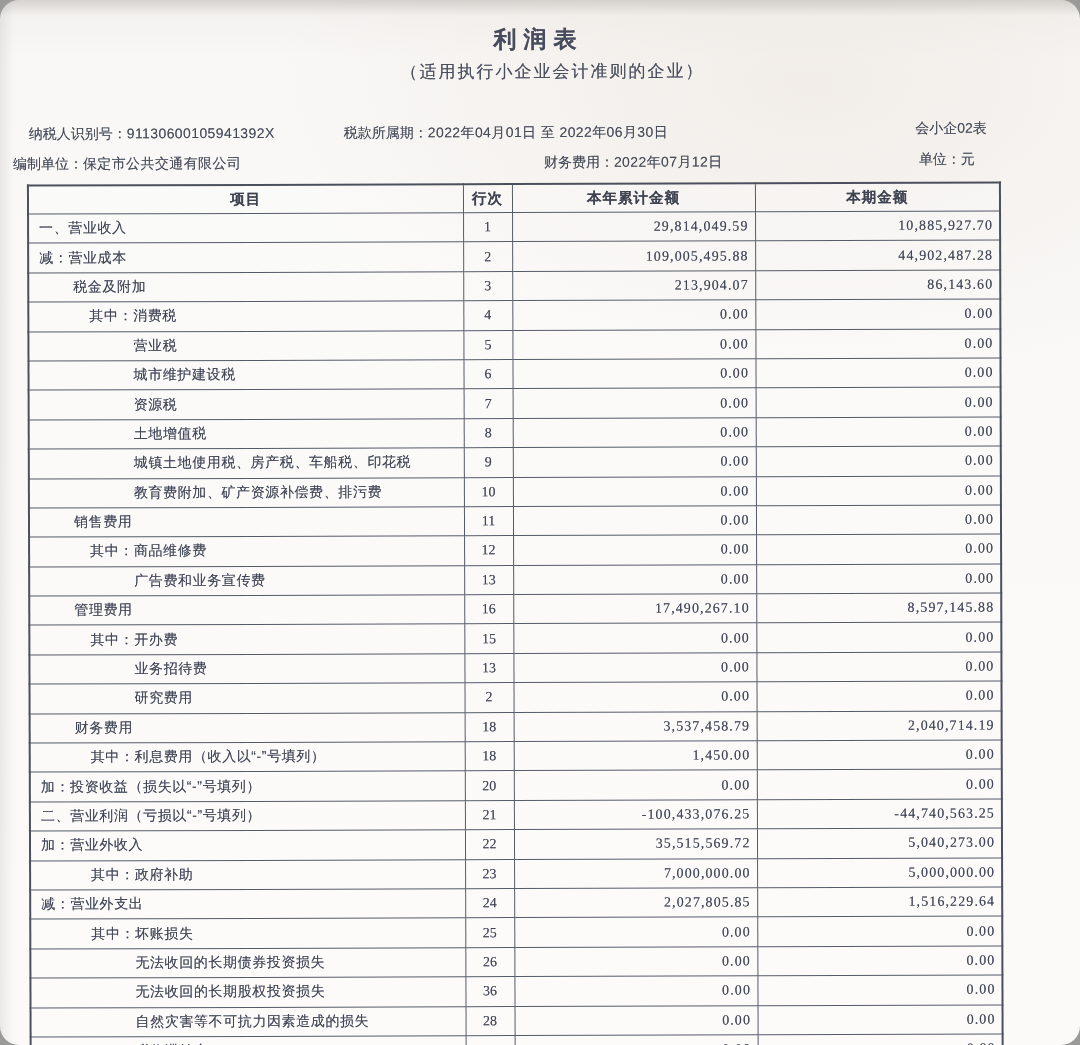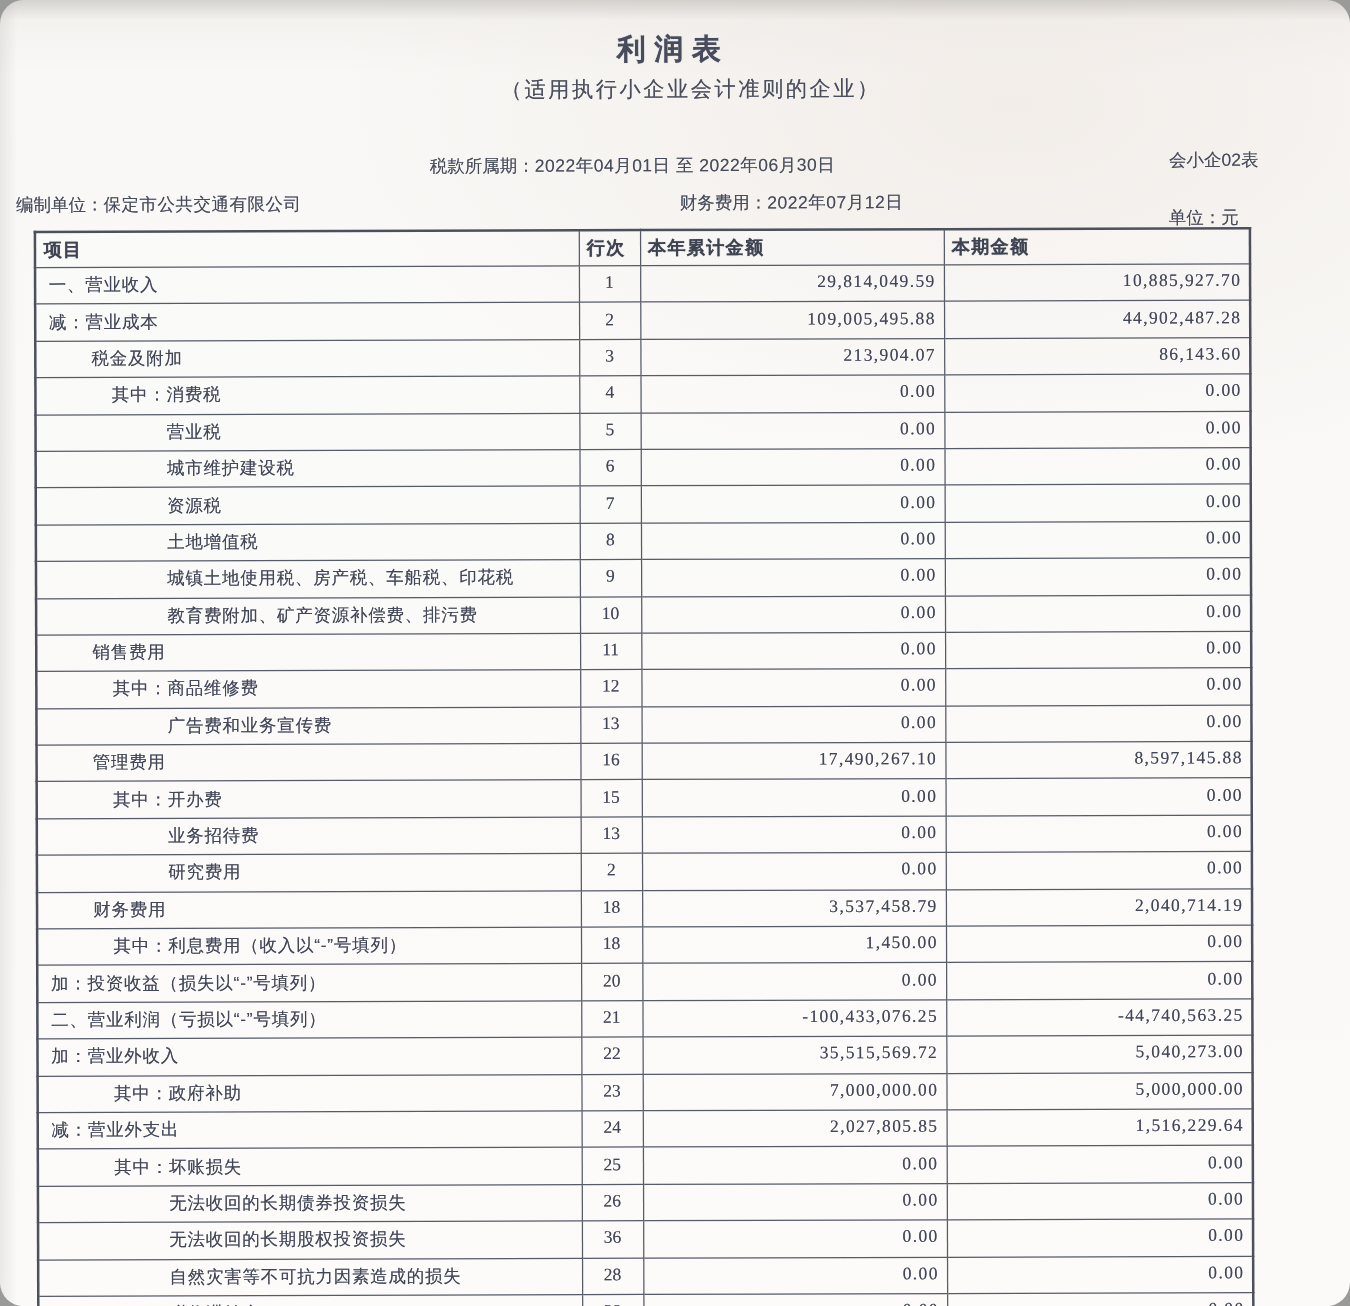--- a/index.html
+++ b/index.html
@@ -44,24 +44,24 @@
     text-align:center;
     font-size:17px; letter-spacing:2px;
     color:#4a4f5e;
     text-shadow:0 0 0.5px rgba(74,79,94,0.6);
   }
   .meta { position:absolute; font-size:14px; color:#474c5b; white-space:nowrap;
           text-shadow:0 0 0.5px rgba(71,76,91,0.55); }
   .meta .val { letter-spacing:0.4px; }
   .m-taxpayer { top:124px; left:30px; }
   .m-period   { top:124px; left:345px; }
-  .m-formcode { top:121px; right:72px; }
+  .m-formcode { top:121px; right:92px; }
   .m-prepared { top:154px; left:14px; }
   .m-filldate { top:154px; left:545px; }
-  .m-unit     { top:152px; right:88px;margin-top:15px; }
+  .m-unit     { top:152px; right:104px; }
 
   table.statement {
     position:absolute; top:183px; left:28px;
     width:972px;
     border-collapse:collapse;
     table-layout:fixed;
     background:rgba(255,255,255,0.25);
   }
   table.statement col.c1 { width:435px; }
   table.statement col.c2 { width:49px; }
@@ -71,21 +71,21 @@
   table.statement th, table.statement td {
     border:1.4px solid #565b68;
     padding:0 6px;
     overflow:hidden;
     white-space:nowrap;
   }
   table.statement { border:2px solid #4c505d; }
   table.statement th {
     height:27px;
     font-size:14.5px; font-weight:bold;
-    text-align:left;
+    text-align:center;
     color:#3e4352;
     letter-spacing:1px;
     text-shadow:0 0 0.6px rgba(62,67,82,0.7);
   }
   table.statement td {
     height:28.4px;
     font-size:14px;
     color:#424758;
     text-shadow:0 0 0.5px rgba(66,71,88,0.6);
   }
@@ -105,20 +105,23 @@
 
 <div class="page">
   <div class="scan-top"></div>
   <div class="scan-left"></div>
 
   <div class="sheet">
 
     <div class="doc-title">利润表</div>
     <div class="doc-subtitle">（适用执行小企业会计准则的企业）</div>
 
+    <div class="meta m-taxpayer">
+      <span>纳税人识别号：</span><span class="val">91130600105941392X</span>
+    </div>
     <div class="meta m-period">
       <span>税款所属期：</span><span class="val">2022年04月01日 至 2022年06月30日</span>
     </div>
     <div class="meta m-formcode">会小企02表</div>
 
     <div class="meta m-prepared">
       <span>编制单位：</span><span class="val">保定市公共交通有限公司</span>
     </div>
     <div class="meta m-filldate">
       <span>财务费用：</span><span class="val">2022年07月12日</span>

